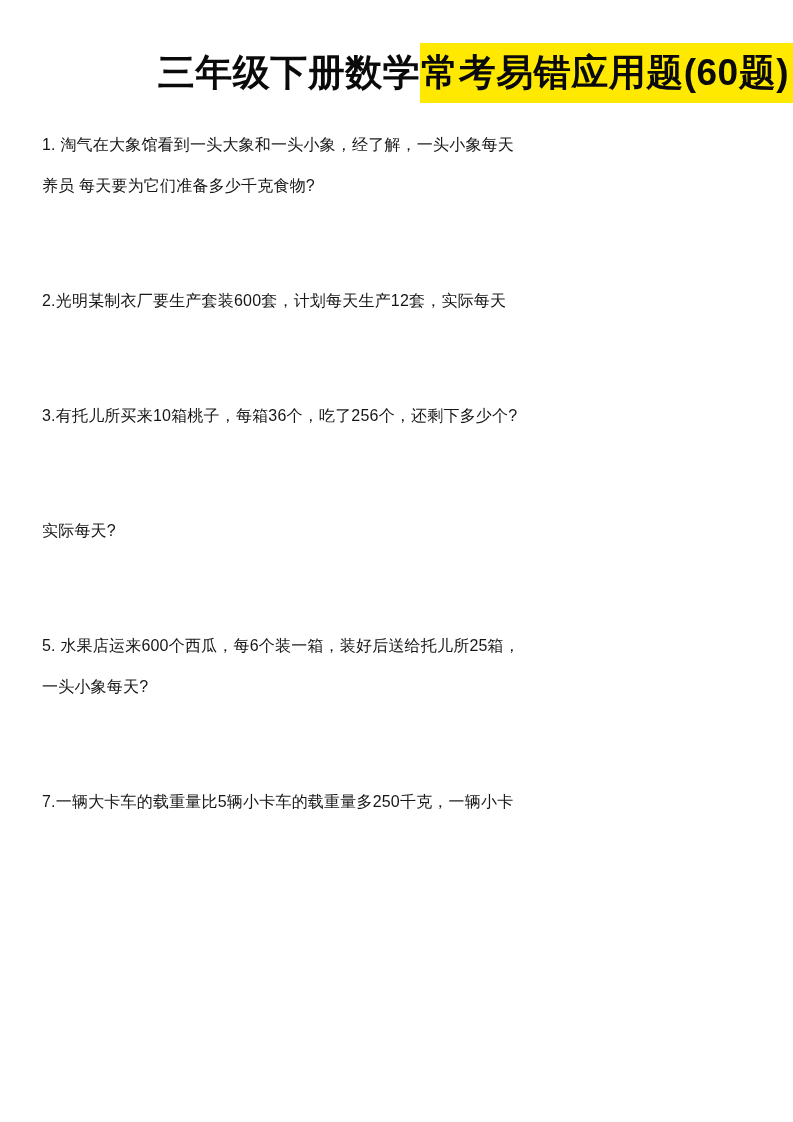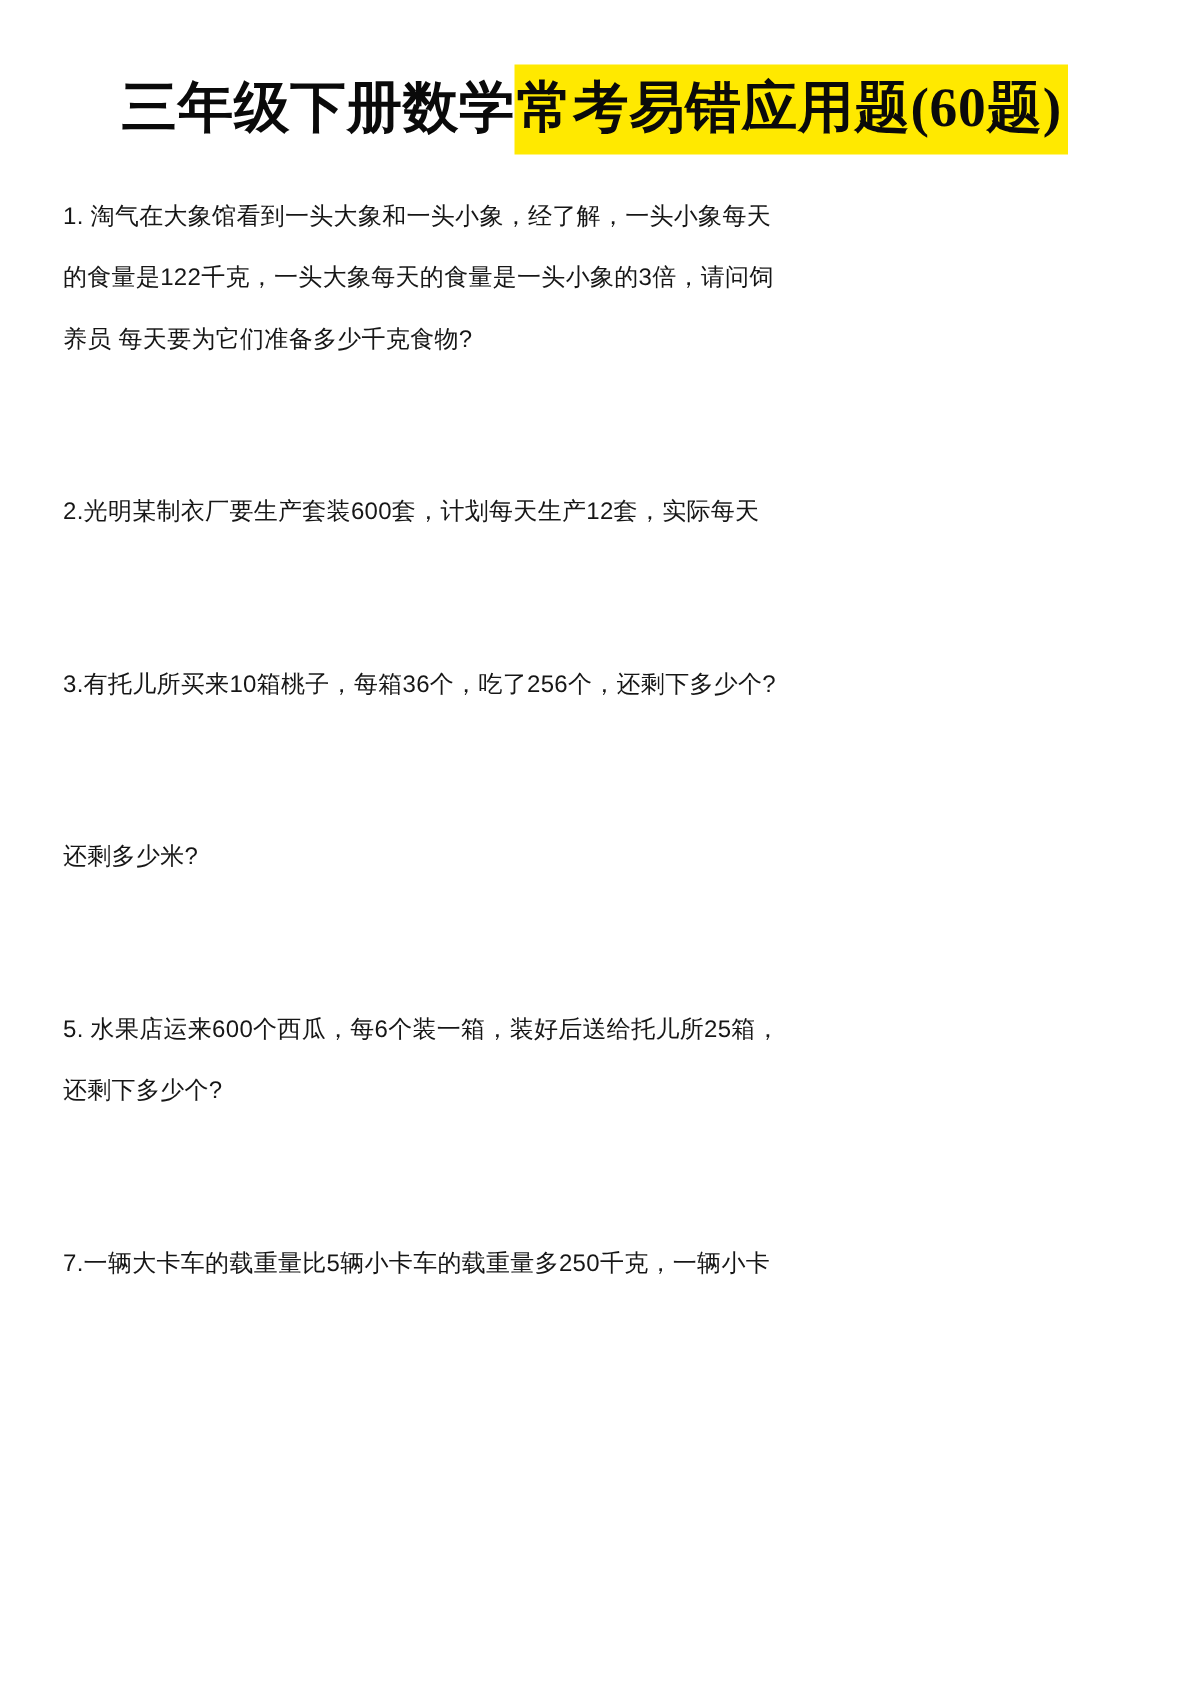--- a/index.html
+++ b/index.html
@@ -15,28 +15,27 @@
   }
   .page {
     position: relative;
     width: 793px;
     height: 1122px;
     background: var(--background-color, #ffffff);
     overflow: hidden;
   }
   .title-row {
     margin-top: 46px;
-    text-align: center;
+    text-align: right;
     font-size: 37px;
     font-weight: bold;
     line-height: 1.45;
     white-space: nowrap;
     color: var(--title-color, #0a0a0a);
     letter-spacing: 0.5px;
-    font-family: Liberation Serif, serif;
   }
   .title-highlight {
     background: var(--highlight-color, #ffe900);
     padding: 9px 4px 10px 1px;
   }
   .questions {
     margin-top: 24px;
     padding: 0 28px 0 42px;
     font-size: 16px;
     line-height: 41px;
@@ -54,39 +53,38 @@
 <body>
 
 <div class="page">
 
   <div class="title-row"><span>三年级下册数学</span><span class="title-highlight">常考易错应用题(60题)</span></div>
 
   <div class="questions">
 
     <div class="question">
       <div class="question-line">1. 淘气在大象馆看到一头大象和一头小象，经了解，一头小象每天</div>
-      <div class="question-line">的食量是122千克，一头大象每天的食量是一头小象的3倍，请问饲</div>
       <div class="question-line">养员 每天要为它们准备多少千克食物?</div>
     </div>
 
     <div class="question">
       <div class="question-line">2.光明某制衣厂要生产套装600套，计划每天生产12套，实际每天</div>
     </div>
 
     <div class="question">
       <div class="question-line">3.有托儿所买来10箱桃子，每箱36个，吃了256个，还剩下多少个?</div>
     </div>
 
     <div class="question">
-      <div class="question-line">还剩多少米?</div>
+      <div class="question-line">实际每天?</div>
     </div>
 
     <div class="question">
       <div class="question-line">5. 水果店运来600个西瓜，每6个装一箱，装好后送给托儿所25箱，</div>
-      <div class="question-line">还剩下多少个?</div>
+      <div class="question-line">一头小象每天?</div>
     </div>
 
     <div class="question">
       <div class="question-line">7.一辆大卡车的载重量比5辆小卡车的载重量多250千克，一辆小卡</div>
     </div>
 
   </div>
 </div>
 
 </body></html>

